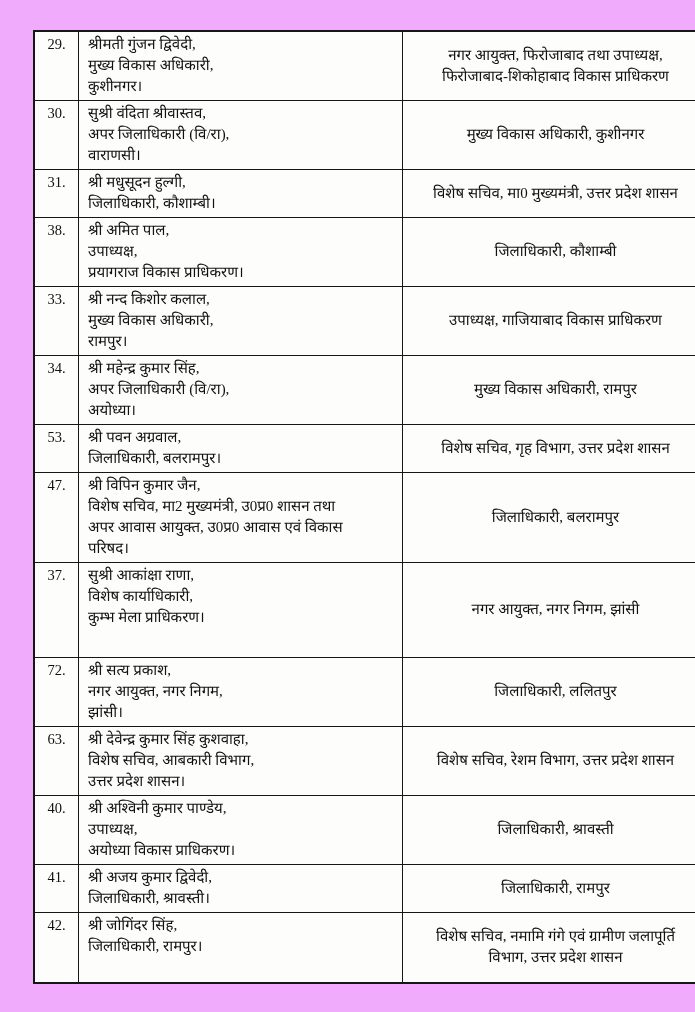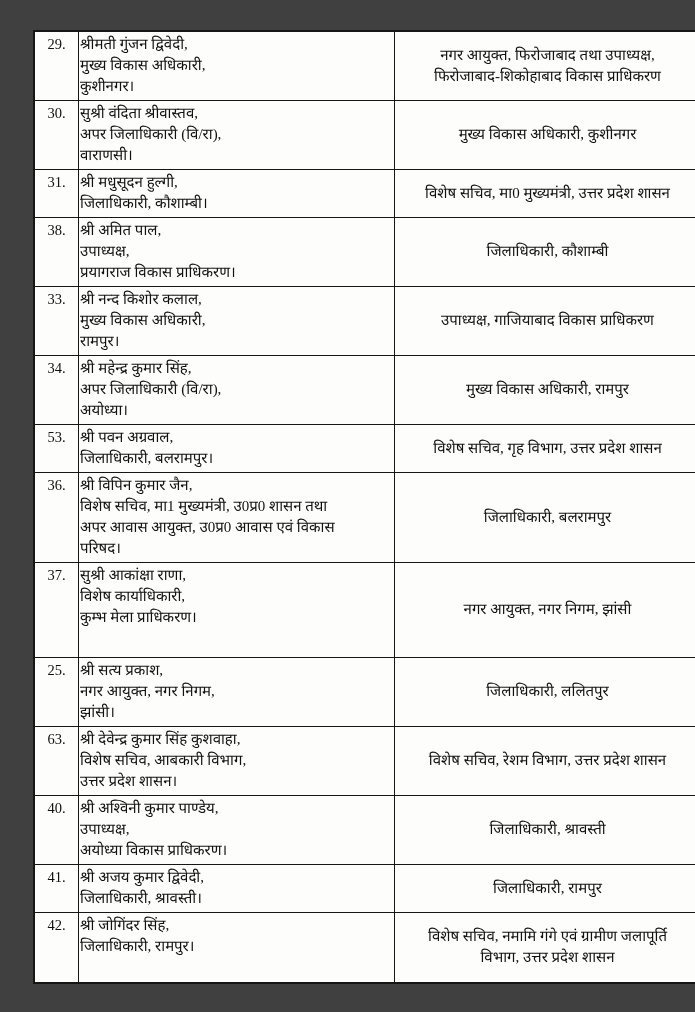--- a/index.html
+++ b/index.html
@@ -5,21 +5,21 @@
   html, body {
     margin: 0;
     padding: 0;
     background: #ffffff;
     font-family: "Liberation Serif", "DejaVu Serif", serif;
   }
   .page {
     position: relative;
     width: 695px;
     height: 1012px;
-    background: #404040;
+    background: #f0abfc;
     overflow: hidden;
   }
   table.transfer-table {
     position: absolute;
     left: 33px;
     top: 30px;
     width: 636px;
     border-collapse: collapse;
     table-layout: fixed;
     background: #fdfdfc;
@@ -43,21 +43,21 @@
     vertical-align: top;
     text-align: center;
     padding-left: 2px;
     padding-right: 2px;
     font-size: 14.5px;
   }
   td.officer {
     width: 308px;
     vertical-align: top;
     text-align: left;
-    padding-left: 1px;
+    padding-left: 9px;
   }
   td.posting {
     width: 289px;
     vertical-align: middle;
     text-align: center;
     padding-left: 8px;
     padding-right: 8px;
   }
   
   tbody tr:nth-child(9) td { height: 89px; }
@@ -118,38 +118,38 @@
   </tr>
 
   <tr>
     <td class="sn">53.</td>
     <td class="officer">श्री पवन अग्रवाल,
 जिलाधिकारी, बलरामपुर।</td>
     <td class="posting">विशेष सचिव, गृह विभाग, उत्तर प्रदेश शासन</td>
   </tr>
 
   <tr>
-    <td class="sn">36.</td>
+    <td class="sn">47.</td>
     <td class="officer">श्री विपिन कुमार जैन,
-विशेष सचिव, मा1 मुख्यमंत्री, उ0प्र0 शासन तथा
+विशेष सचिव, मा2 मुख्यमंत्री, उ0प्र0 शासन तथा
 अपर आवास आयुक्त, उ0प्र0 आवास एवं विकास
 परिषद।</td>
     <td class="posting">जिलाधिकारी, बलरामपुर</td>
   </tr>
 
   <tr>
     <td class="sn">37.</td>
     <td class="officer">सुश्री आकांक्षा राणा,
 विशेष कार्याधिकारी,
 कुम्भ मेला प्राधिकरण।</td>
     <td class="posting">नगर आयुक्त, नगर निगम, झांसी</td>
   </tr>
 
   <tr>
-    <td class="sn">25.</td>
+    <td class="sn">72.</td>
     <td class="officer">श्री सत्य प्रकाश,
 नगर आयुक्त, नगर निगम,
 झांसी।</td>
     <td class="posting">जिलाधिकारी, ललितपुर</td>
   </tr>
 
   <tr>
     <td class="sn">63.</td>
     <td class="officer">श्री देवेन्द्र कुमार सिंह कुशवाहा,
 विशेष सचिव, आबकारी विभाग,

